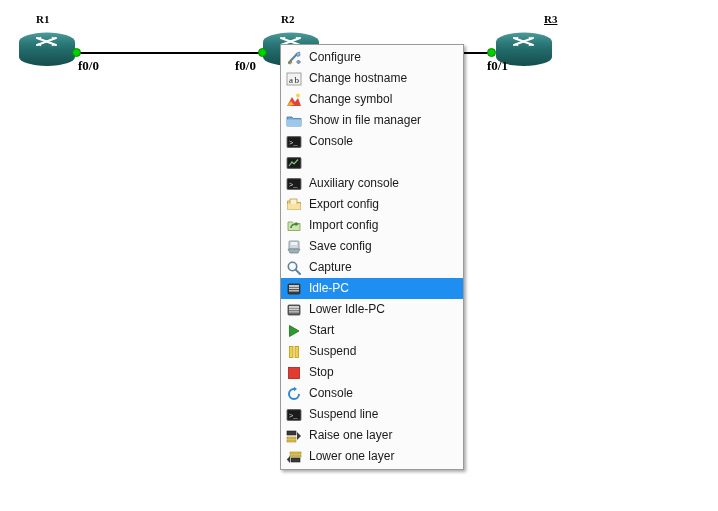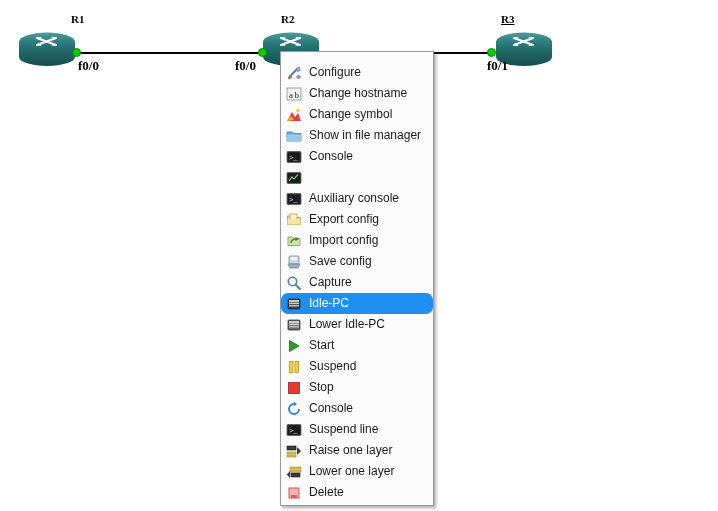--- a/index.html
+++ b/index.html
@@ -57,44 +57,43 @@
     border-radius: 50%;
     background: #00d000;
     border: 1px solid #008a00;
     box-sizing: border-box;
   }
 
   
   #context-menu {
     position: absolute;
     left: 280px;
-    top: 51px;
-    width: 154px;
+    top: 44px;
+    width: 184px;
     background: #fbfbfb;
     border: 1px solid #9a9a9a;
     box-shadow: 2px 2px 3px rgba(0,0,0,0.33);
-    padding: 10px 0 2px 0;
+    padding: 2px 0 2px 0;
     box-sizing: border-box;
     z-index: 50;
   }
   .menu-item {
     height: 21px;
     display: flex;
     align-items: center;
     padding-left: 5px;
     box-sizing: border-box;
     cursor: default;
     color: #1a1a1a;
     font-size: 12px;
     font-family: "Liberation Sans", sans-serif;
   }
   .menu-item.selected {
     background: #1e8ef0;
     color: #ffffff;
-    border-radius: 7px;
   }
   .mi-icon {
     width: 16px;
     height: 16px;
     margin-right: 7px;
     flex: 0 0 16px;
     position: relative;
     display: block;
   }
   .mi-icon svg { display: block; }
@@ -105,21 +104,21 @@
 </style>
 </head>
 <body>
 
 <div id="canvas">
 
   <div class="link" id="link-r1-r2" style="left: 76px; top: 52px; width: 186px; background: rgb(0, 0, 0);"></div>
   <div class="link" id="link-r2-r3" style="left: 296px; top: 52px; width: 196px; background: rgb(0, 0, 0);"></div>
 
   <div id="nodes-layer">
-      <div class="router-label" style="left: 36px; top: 13px; margin-left: 35px;">R1</div>
+      <div class="router-label" style="left: 36px; top: 13px;">R1</div>
       <div class="router-icon" style="left: 18px; top: 32px;"><svg width="58" height="36" viewBox="0 0 58 36">
           <defs>
             <linearGradient id="rtop" x1="0" y1="0" x2="0" y2="1">
               <stop offset="0" stop-color="#4f9a9a"></stop>
               <stop offset="0.5" stop-color="#2f7d7d"></stop>
               <stop offset="1" stop-color="#1f6666"></stop>
             </linearGradient>
             <linearGradient id="rside" x1="0" y1="0" x2="0" y2="1">
               <stop offset="0" stop-color="#2c7878"></stop>
               <stop offset="1" stop-color="#144d4d"></stop>
@@ -161,21 +160,21 @@
           </g>
           <g fill="#ffffff">
             <path d="M38 13 L33.5 14.2 L35 10.8 Z"></path>
             <path d="M19 13 L23.5 14.2 L22 10.8 Z"></path>
             <path d="M38 6 L33.5 4.8 L35 8.2 Z"></path>
             <path d="M19 6 L23.5 4.8 L22 8.2 Z"></path>
           </g>
         </svg></div>
       <div class="port-dot" style="left: 258px; top: 48px;"></div>
       <div class="if-label" style="left: 235px; top: 58px;">f0/0</div>
-      <div class="router-label" style="left: 501px; top: 13px; text-decoration: underline;">R3</div>
+      <div class="router-label" style="left: 544px; top: 13px; text-decoration: underline;">R3</div>
       <div class="router-icon" style="left: 495px; top: 32px;"><svg width="58" height="36" viewBox="0 0 58 36">
           <defs>
             <linearGradient id="rtop" x1="0" y1="0" x2="0" y2="1">
               <stop offset="0" stop-color="#4f9a9a"></stop>
               <stop offset="0.5" stop-color="#2f7d7d"></stop>
               <stop offset="1" stop-color="#1f6666"></stop>
             </linearGradient>
             <linearGradient id="rside" x1="0" y1="0" x2="0" y2="1">
               <stop offset="0" stop-color="#2c7878"></stop>
               <stop offset="1" stop-color="#144d4d"></stop>
@@ -390,23 +389,14 @@
         <span class="mi-icon">
           <svg width="16" height="16" viewBox="0 0 16 16">
             <rect x="4" y="3" width="11" height="2" fill="#e8c547" stroke="#9d8420" stroke-width="0.6"></rect>
             <rect x="4" y="6" width="11" height="2" fill="#e8c547" stroke="#9d8420" stroke-width="0.6"></rect>
             <rect x="5" y="9" width="9" height="4" fill="#3a3a3a" stroke="#1c1c1c" stroke-width="0.6"></rect>
             <path d="M4 7 L0.8 10.5 L4 14 Z" fill="#3a3a3a"></path>
           </svg>
         </span>
         <span class="mi-label">Lower one layer</span>
       </div>
-      <div class="menu-item">
-        <span class="mi-icon">
-          <svg width="16" height="16" viewBox="0 0 16 16">
-            <rect x="3" y="3" width="10" height="10" fill="#f0b2ae" stroke="#cc5b52" stroke-width="1"></rect>
-            <rect x="5" y="10" width="6" height="3" fill="#d9635a"></rect>
-          </svg>
-        </span>
-        <span class="mi-label">Delete</span>
-      </div>
     </div>
 </div>
 
 </body></html>

